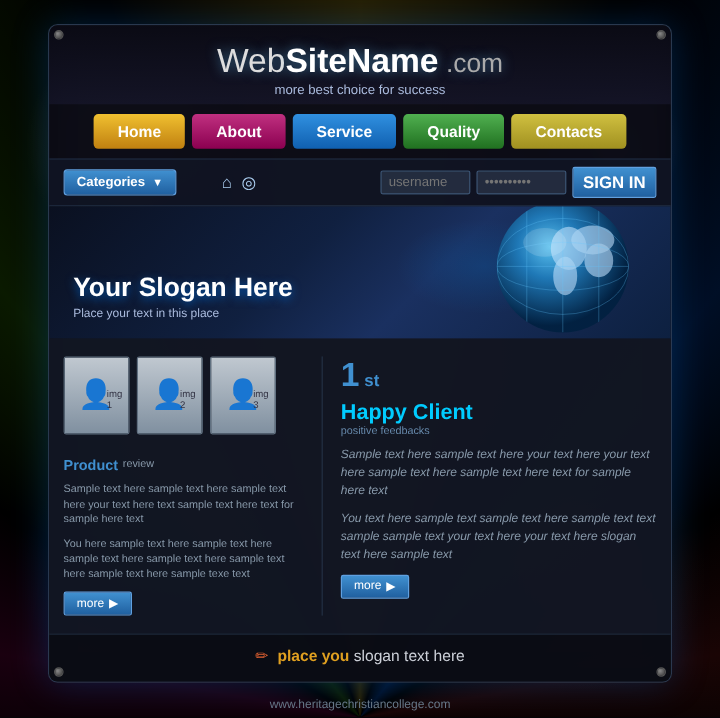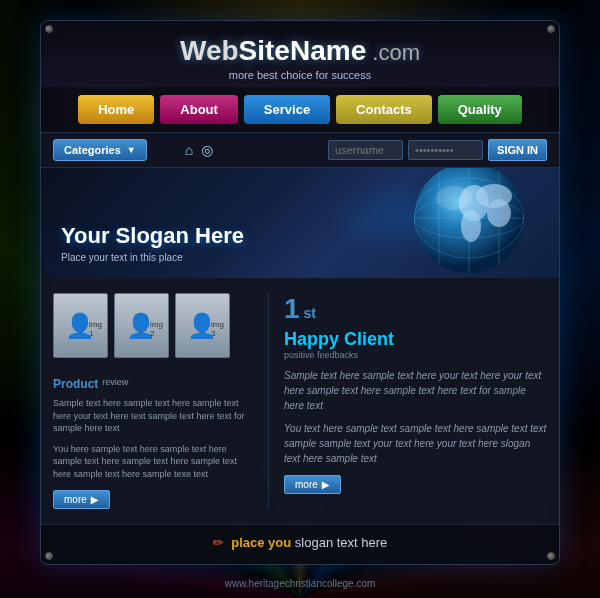--- a/index.html
+++ b/index.html
@@ -94,21 +94,21 @@
       text-align: center;
       padding: 14px 0 6px;
       background: linear-gradient(180deg, rgba(10,10,20,0.9) 0%, rgba(20,20,40,0.8) 100%);
     }
     .site-title {
       font-size: 28px;
       font-weight: bold;
       color: #fff;
       text-shadow: 0 0 10px rgba(100,200,255,0.5);
     }
-    .site-title span.web { color: #ddd; font-weight: bold; }
+    .site-title span.web { color: #ddd; font-weight: normal; }
     .site-title span.name { color: #fff; font-weight: bold; }
     .site-title span.com { color: #aaa; font-size: 22px; font-weight: normal; }
     .tagline {
       font-size: 11px;
       color: #aabbdd;
       margin-top: 2px;
     }
 
     
     .nav {
@@ -176,21 +176,21 @@
       border: 1px solid rgba(100,150,200,0.4);
       color: #aabbcc;
       font-size: 11px;
       padding: 3px 6px;
       border-radius: 2px;
       width: 75px;
     }
     .signin-btn {
       background: linear-gradient(180deg, #4090d0 0%, #2060a0 100%);
       color: #fff;
-      font-size: 11px;
+      font-size: 14px;
       font-weight: bold;
       padding: 4px 8px;
       border-radius: 2px;
       cursor: pointer;
       border: 1px solid #60a0e0;
       text-transform: uppercase;
     }
 
     
     .hero {
@@ -438,22 +438,22 @@
     <div class="site-title">
       <span class="web">Web</span><span class="name">SiteName</span><span class="com"> .com</span>
     </div>
     <div class="tagline">more best choice for success</div>
   </div>
 
   <div class="nav">
     <div class="nav-item home">Home</div>
     <div class="nav-item about">About</div>
     <div class="nav-item service">Service</div>
+    <div class="nav-item quality">Quality</div>
     <div class="nav-item contacts">Contacts</div>
-    <div class="nav-item quality">Quality</div>
   </div>
 
   <div class="toolbar">
     <div class="categories-btn">
       <span>Categories</span>
       <span class="arrow">▼</span>
     </div>
     <div class="toolbar-icons">
       <span class="toolbar-icon">⌂</span>
       <span class="toolbar-icon">◎</span>

